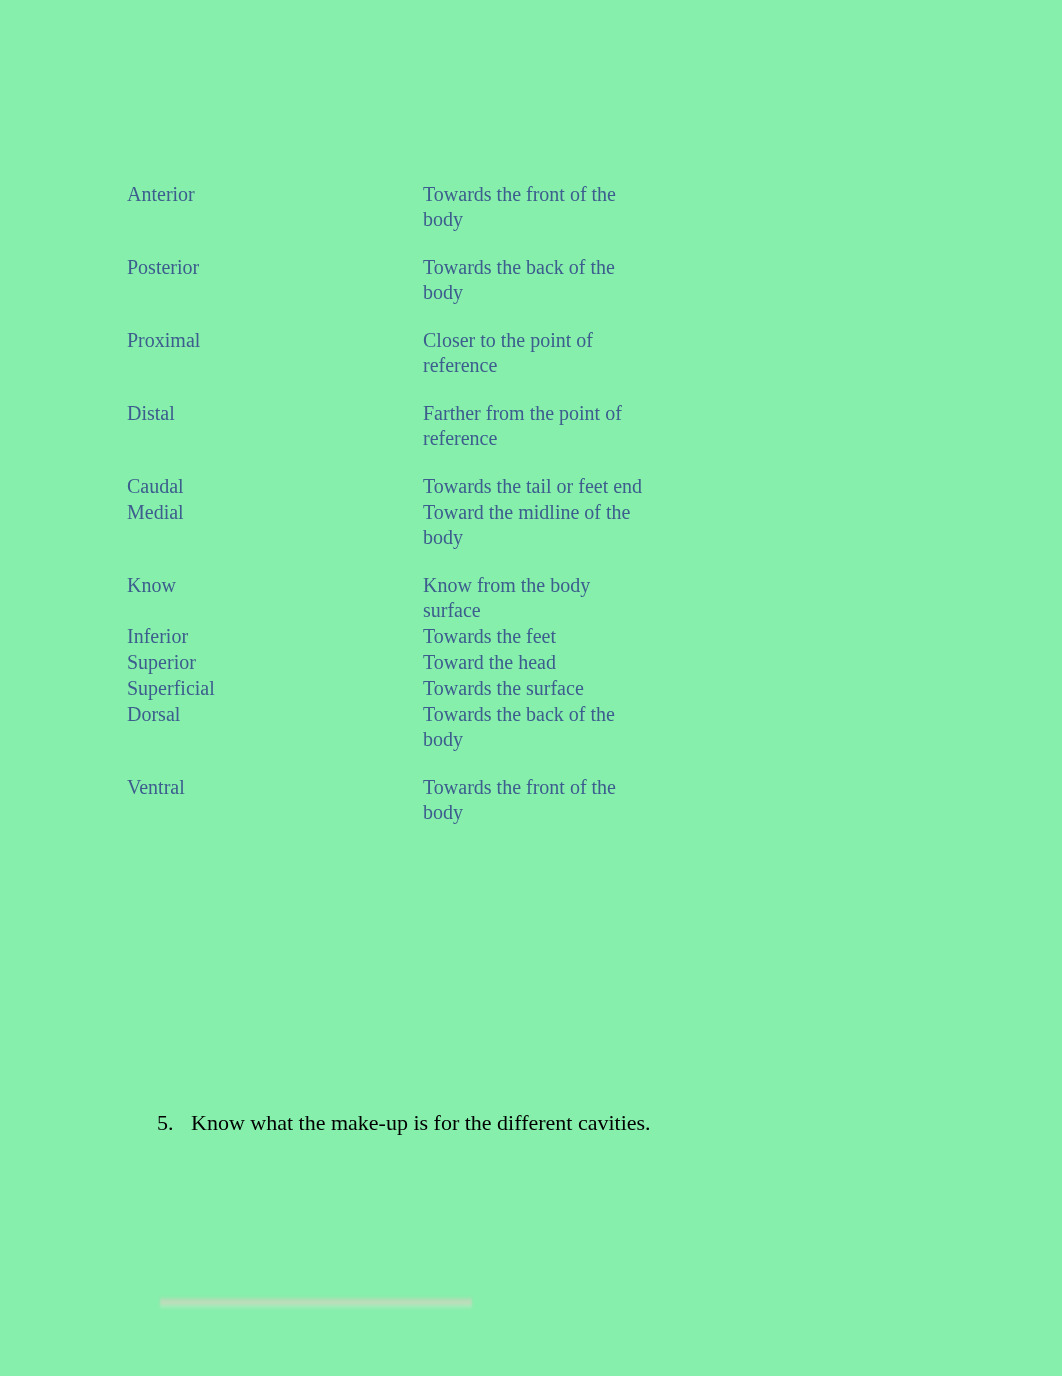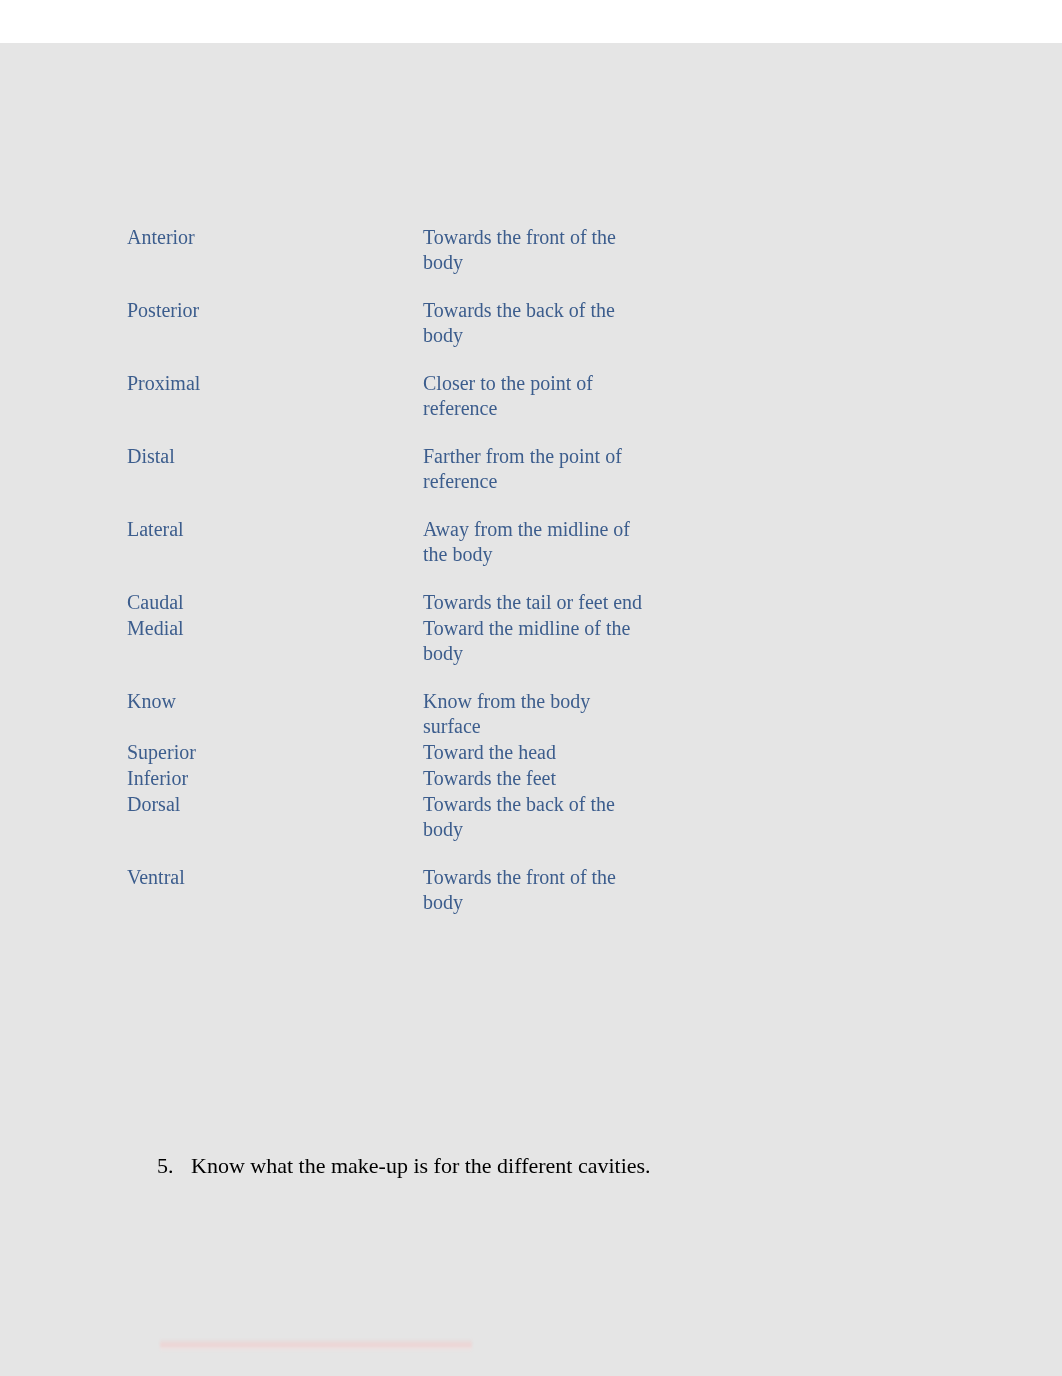--- a/index.html
+++ b/index.html
@@ -13,22 +13,21 @@
     height: 1376px;
     position: relative;
     overflow: hidden;
     font-family: "Liberation Serif", "DejaVu Serif", serif;
     -webkit-font-smoothing: antialiased;
   }
 
   .page {
     position: absolute;
     inset: 0;
-    background: #e5e5e5;
-    margin-top: 43px;
+    background: #86efac;
   }
 
   
   .terms-table {
     position: absolute;
     left: 127px;
     top: 182px;
     border-collapse: collapse;
     border-spacing: 0;
   }
@@ -128,28 +127,20 @@
 
       <tr>
         <td class="term-cell">
           <div class="cell-pad">Distal</div>
         </td>
         <td class="def-cell">
           <div class="cell-pad">Farther from the point of reference</div>
         </td>
       </tr>
 
-      <tr>
-        <td class="term-cell">
-          <div class="cell-pad">Lateral</div>
-        </td>
-        <td class="def-cell">
-          <div class="cell-pad">Away from the midline of the body</div>
-        </td>
-      </tr>
 
       <tr>
         <td class="term-cell">
           <div class="cell-pad tight">Caudal</div>
         </td>
         <td class="def-cell">
           <div class="cell-pad tight">Towards the tail or feet end</div>
         </td>
       </tr>
 
@@ -167,36 +158,44 @@
         <td class="term-cell">
           <div class="cell-pad tight">Know</div>
         </td>
         <td class="def-cell">
           <div class="cell-pad tight">Know from the body surface</div>
         </td>
       </tr>
 
       <tr>
         <td class="term-cell">
+          <div class="cell-pad tight">Inferior</div>
+        </td>
+        <td class="def-cell">
+          <div class="cell-pad tight">Towards the feet</div>
+        </td>
+      </tr>
+
+      <tr>
+        <td class="term-cell">
           <div class="cell-pad tight">Superior</div>
         </td>
         <td class="def-cell">
           <div class="cell-pad tight">Toward the head</div>
         </td>
       </tr>
 
       <tr>
         <td class="term-cell">
-          <div class="cell-pad tight">Inferior</div>
-        </td>
-        <td class="def-cell">
-          <div class="cell-pad tight">Towards the feet</div>
-        </td>
-      </tr>
-
+          <div class="cell-pad tight">Superficial</div>
+        </td>
+        <td class="def-cell">
+          <div class="cell-pad tight">Towards the surface</div>
+        </td>
+      </tr>
 
       <tr>
         <td class="term-cell">
           <div class="cell-pad">Dorsal</div>
         </td>
         <td class="def-cell">
           <div class="cell-pad">Towards the back of the body</div>
         </td>
       </tr>
 

